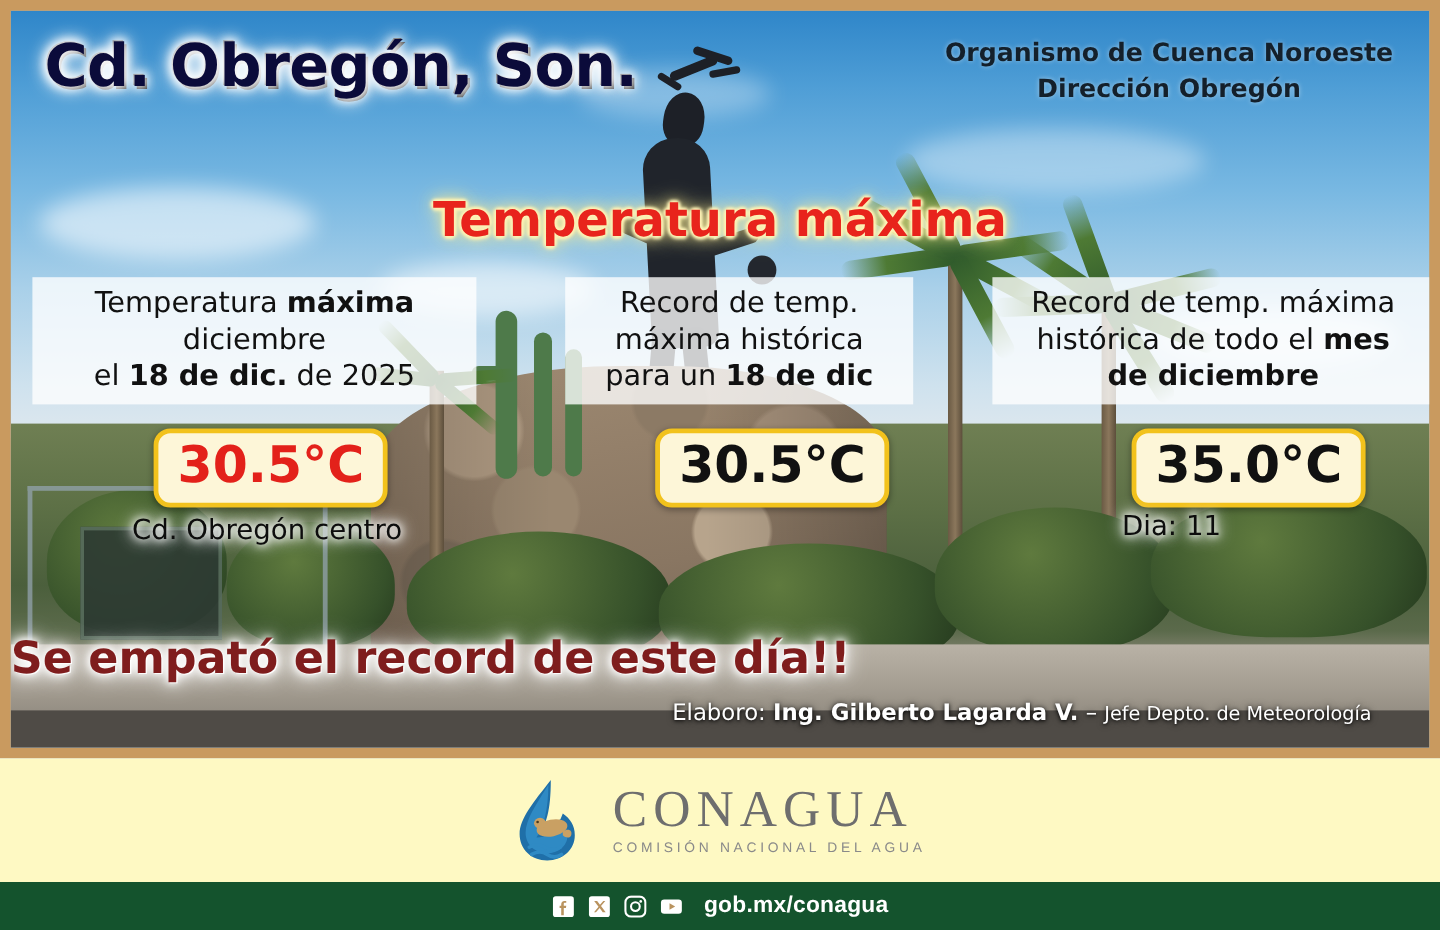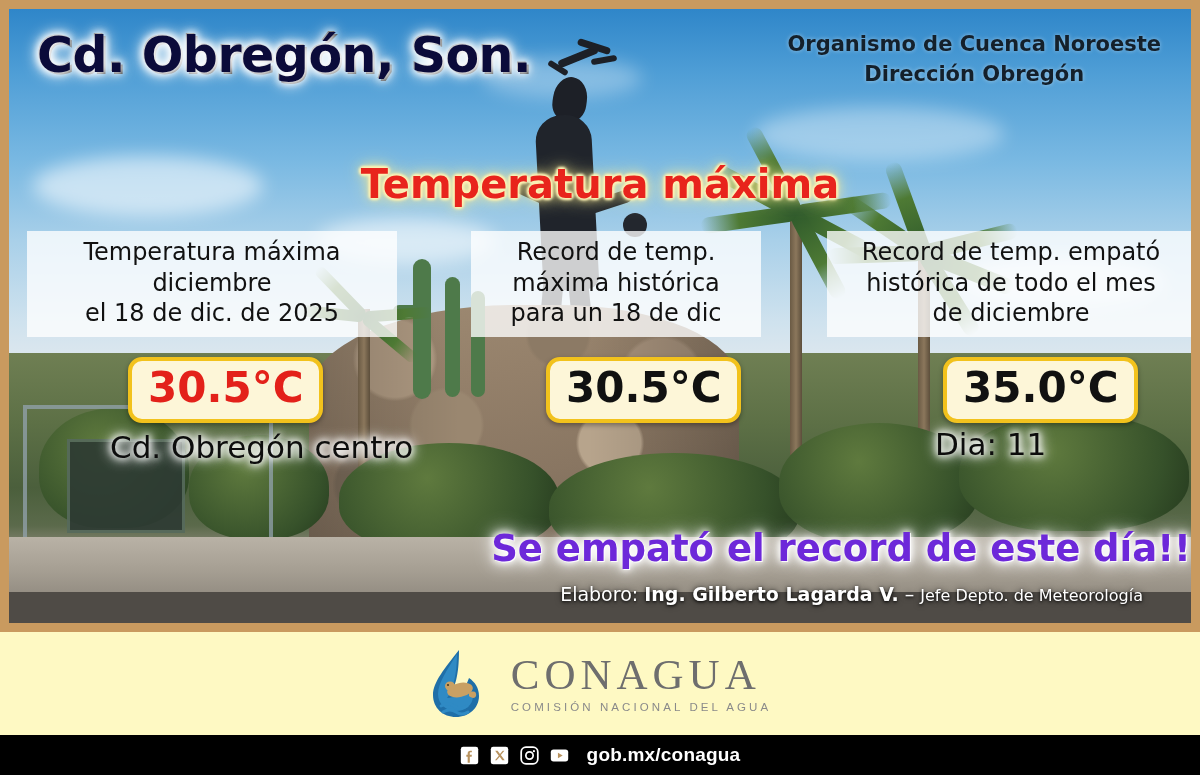--- a/index.html
+++ b/index.html
@@ -179,52 +179,52 @@
 
   
   .label-box {
     position:absolute;
     background:rgba(255,255,255,.78);
     padding:6px 12px 8px;
     text-align:center;
     font-family:"DejaVu Sans", sans-serif;
     font-size:24px; line-height:1.28; color:#111;
   }
-  .label-box b { font-weight:normal;margin-top:12px; }
+  .label-box b { font-weight:bold;margin-top:12px; }
   .lb-1 { left:18px;  top:222px; width:370px; }
   .lb-2 { left:462px; top:222px; width:290px; }
   .lb-3 { left:818px; top:222px; width:368px; }
 
   .temp-badge {
     position:absolute;
     background:#fdf6d8;
     border:4px solid #f2c21c;
     border-radius:14px;
     padding:2px 16px 6px;
     font-weight:bold; font-size:42px; line-height:1.18;
     box-shadow:0 2px 5px rgba(0,0,0,.35);
   }
   .tb-1 { left:119px; top:348px; color:#e3211a; }
   .tb-2 { left:537px; top:348px; color:#111; }
   .tb-3 { left:934px; top:348px; color:#111; }
 
   .sub-note {
     position:absolute;
-    font-size:31px; color:#0d0d0d; font-weight:500;
+    font-size:23px; color:#0d0d0d; font-weight:500;
     text-shadow:0 0 6px #fff,0 0 9px #fff,0 0 13px #fff,0 0 16px #fff;
     padding-left:31px;
   }
   .sn-1 { left:70px;  top:420px; }
   .sn-2 { left:552px; top:417px; }
   .sn-3 { left:895px; top:417px; }
   .sn-4 { left:1040px;top:417px; }
 
   .tagline {
-    position:absolute; left:0; right:0; top:518px; text-align:right;
-    font-weight:bold; font-size:37px; color:#6d28d9;
+    position:absolute; left:0; right:0; top:518px; text-align:left;
+    font-weight:bold; font-size:37px; color:#7f1d1d;
     text-shadow:
       0 0 6px #fff, 0 0 10px #fff, 0 0 16px #fff, 0 0 22px #fff,
       1px 1px 0 rgba(255,255,255,.9);
   }
   .credit {
     position:absolute; right:48px; bottom:18px;
     font-size:19px; color:#fff;
     text-shadow:0 1px 3px rgba(0,0,0,.85), 0 0 6px rgba(0,0,0,.6);
   }
   .credit b { font-weight:bold; }
@@ -243,21 +243,21 @@
     font-size:43px; letter-spacing:5px; color:#6e6e6e; font-weight:400;
   }
   .logo-sub {
     font-family:"Liberation Sans", sans-serif;
     font-size:11.5px; letter-spacing:3.1px; color:#8a8a8a; margin-top:6px;
   }
 
   
   .footer {
     position:absolute; left:0; top:735px; width:1200px; height:40px;
-    background:#000000;
+    background:#14532d;
     display:flex; align-items:center; justify-content:center; gap:11px;text-align:center;
   }
   .soc { width:19px; height:19px; display:block; }
   .foot-url {
     font-family:"Liberation Sans", sans-serif;
     font-size:19px; font-weight:bold; color:#fff; margin-left:7px;
     letter-spacing:.2px;
   }
 </style>
 </head>
@@ -357,21 +357,21 @@
     <div class="sub-note sn-1">Cd. Obregón centro</div>
 
     <div class="label-box lb-2">
       <div>Record de temp.</div>
       <div>máxima histórica</div>
       <div><span>para un </span><b>18 de dic</b></div>
     </div>
     <div class="temp-badge tb-2">30.5°C</div>
 
     <div class="label-box lb-3">
-      <div>Record de temp. empató</div>
+      <div>Record de temp. máxima</div>
       <div><span>histórica de todo el </span><b>mes</b></div>
       <div><b>de diciembre</b></div>
     </div>
     <div class="temp-badge tb-3">35.0°C</div>
     <div class="sub-note sn-3">Dia: 11</div>
 
     <div class="tagline">Se empató el record de este día!!</div>
 
     <div class="credit">
       <span>Elaboro: </span><b>Ing. Gilberto Lagarda V.</b><span> – </span><span class="role">Jefe Depto. de Meteorología</span>

